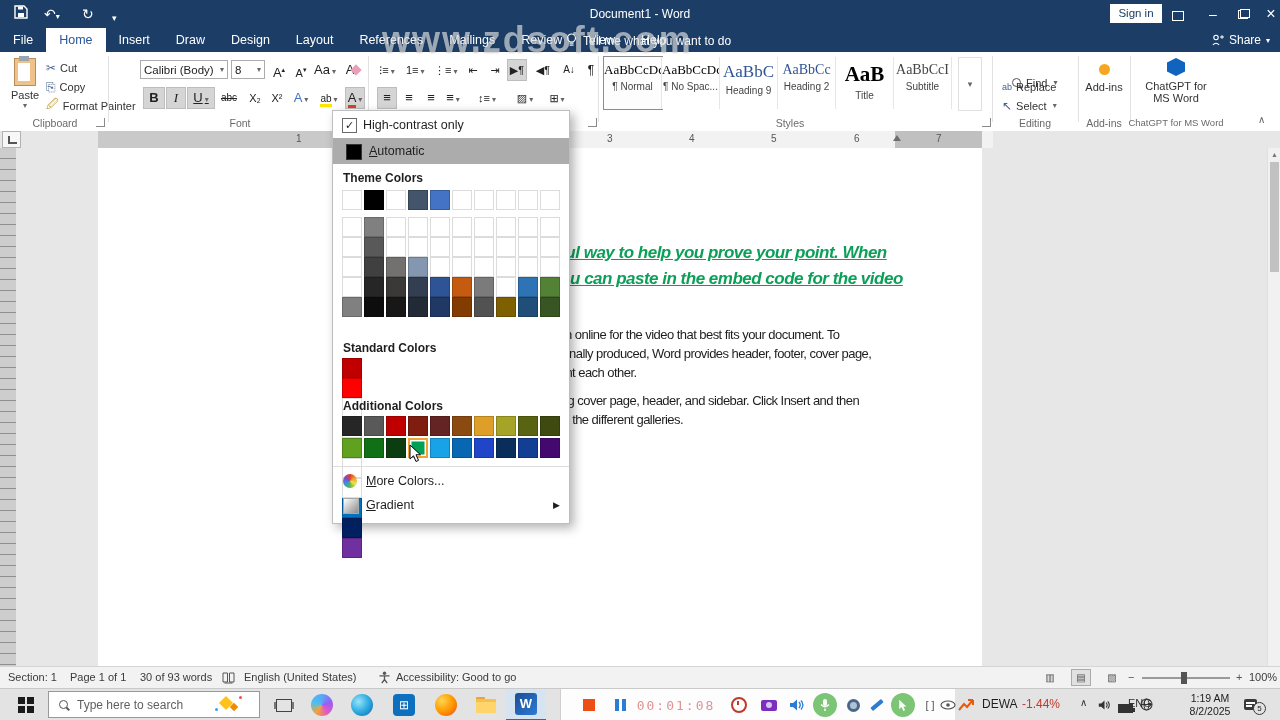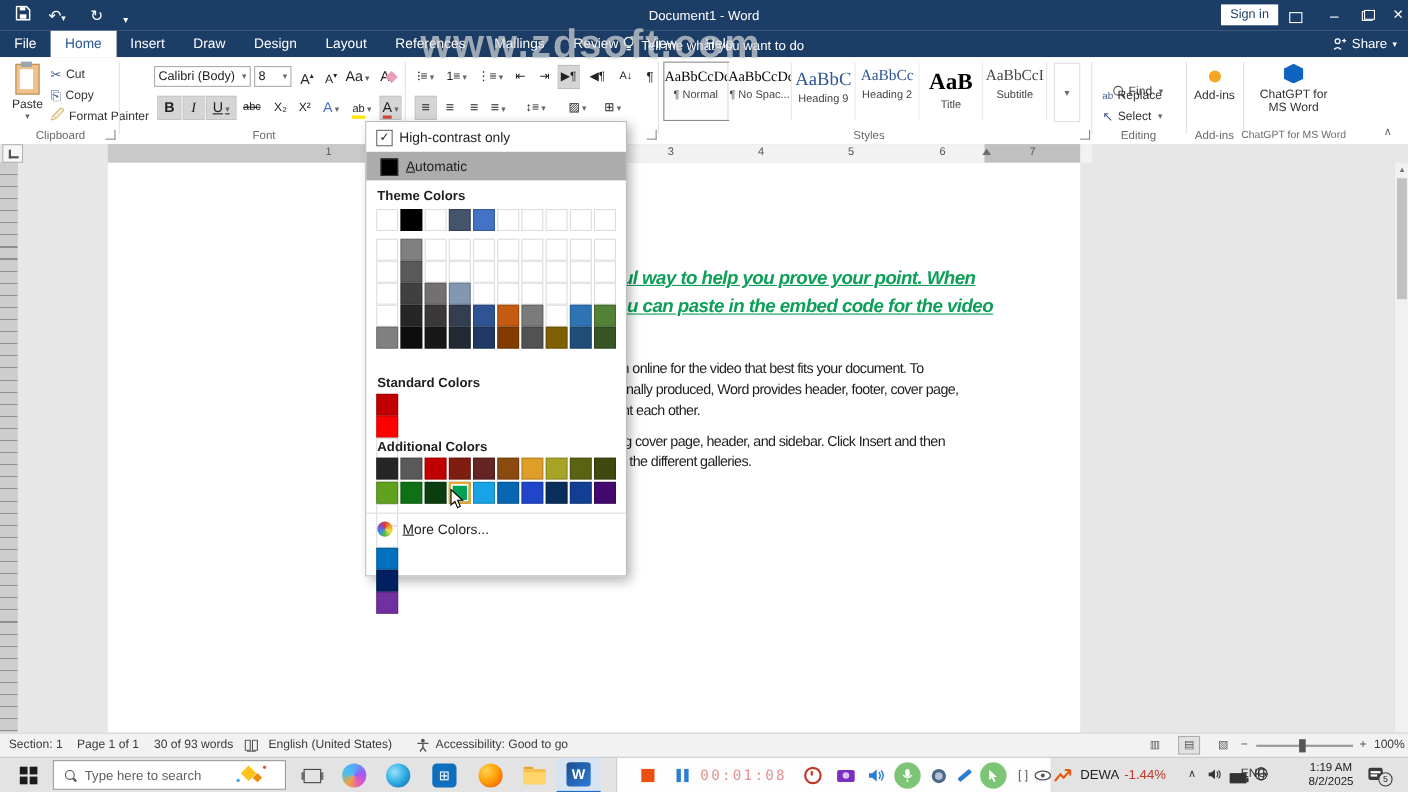--- a/index.html
+++ b/index.html
@@ -458,20 +458,25 @@
           <div class="sw" style="background: rgb(32, 69, 200);"></div>
           <div class="sw" style="background: rgb(10, 46, 92);"></div>
           <div class="sw" style="background: rgb(18, 62, 148);"></div>
           <div class="sw" style="background: rgb(67, 9, 110);"></div>
         </div>
       </div>
     <div style="position:absolute;left:0;top:355px;width:236px;border-top:1px solid #DDDDDD"></div>
     <div class="menurow" style="top:360px;height:22px">
       <span style="position:absolute;left:10px;top:3px;width:14px;height:14px;border-radius:50%;background:conic-gradient(#E23B2E,#F1A22B,#EBE646,#58B847,#3E8FE0,#7A4FD0,#E23B2E)"></span>
       <span class="acck" style="position:absolute;left:33px;top:3px">More Colors...</span>
+    </div>
+    <div class="menurow" style="top:384px;height:22px">
+      <span style="position:absolute;left:10px;top:3px;width:14px;height:14px;border:1px solid #AAA;background:linear-gradient(135deg,#FFFFFF,#8A8A8A)"></span>
+      <span class="acck" style="position:absolute;left:33px;top:3px">Gradient</span>
+      <span style="position:absolute;right:9px;top:5px;font-size:9px">▶</span>
     </div>
   </div>
   <svg id="cursor" width="13" height="19" viewBox="0 0 13 19">
     <polygon points="1,1 1,15 4.5,11.8 7,17.5 9.5,16.3 7,10.8 11.5,10.8" fill="#fff" stroke="#000" stroke-width="1"></polygon>
   </svg>
 
   <div id="statusbar">
     <span class="stitem" style="left:8px">Section: 1</span>
     <span class="stitem" style="left:70px">Page 1 of 1</span>
     <span class="stitem" style="left:140px">30 of 93 words</span>

